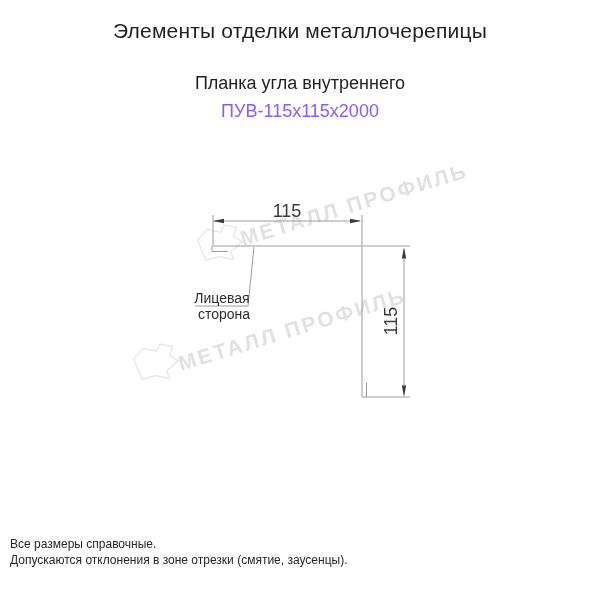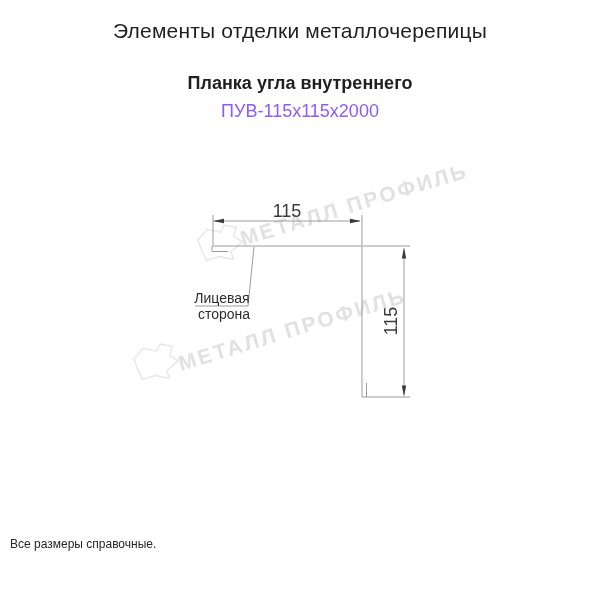--- a/index.html
+++ b/index.html
@@ -6,21 +6,21 @@
   .page{
     position:relative;width:600px;height:600px;background:#ffffff;
     font-family:"Liberation Sans", sans-serif;color:#262626;overflow:hidden;
   }
   .title{
     position:absolute;top:19px;left:0;width:600px;text-align:center;
     font-size:21px;letter-spacing:0.2px;color:#1f1f1f;
   }
   .subtitle{
     position:absolute;top:73px;left:0;width:600px;text-align:center;
-    font-size:18px;color:#1f1f1f;font-weight:bold;
+    font-size:18px;color:#1f1f1f;
   }
   .model{
     position:absolute;top:101px;left:0;width:600px;text-align:center;
     font-size:18px;color:#8b5cf6;
   }
   svg.drawing{position:absolute;top:0;left:0;}
   .wm-text{
     font-family:"Liberation Sans", sans-serif;font-size:21px;font-weight:bold;
     letter-spacing:2.5px;fill:#e1e1e1;
   }
@@ -85,15 +85,16 @@
     <g>
       <line x1="254" y1="247" x2="248" y2="306" stroke="#9c9c9c" stroke-width="1"></line>
       <line x1="195" y1="306" x2="248" y2="306" stroke="#9c9c9c" stroke-width="1"></line>
       <text class="callout-text" x="222" y="303" text-anchor="middle">Лицевая</text>
       <text class="callout-text" x="224" y="319" text-anchor="middle">сторона</text>
     </g>
   </svg>
 
   <div class="footer">
     <div>Все размеры справочные.</div>
+    <div>Допускаются отклонения в зоне отрезки (смятие, заусенцы).</div>
   </div>
 
 </div>
 
 </body></html>

